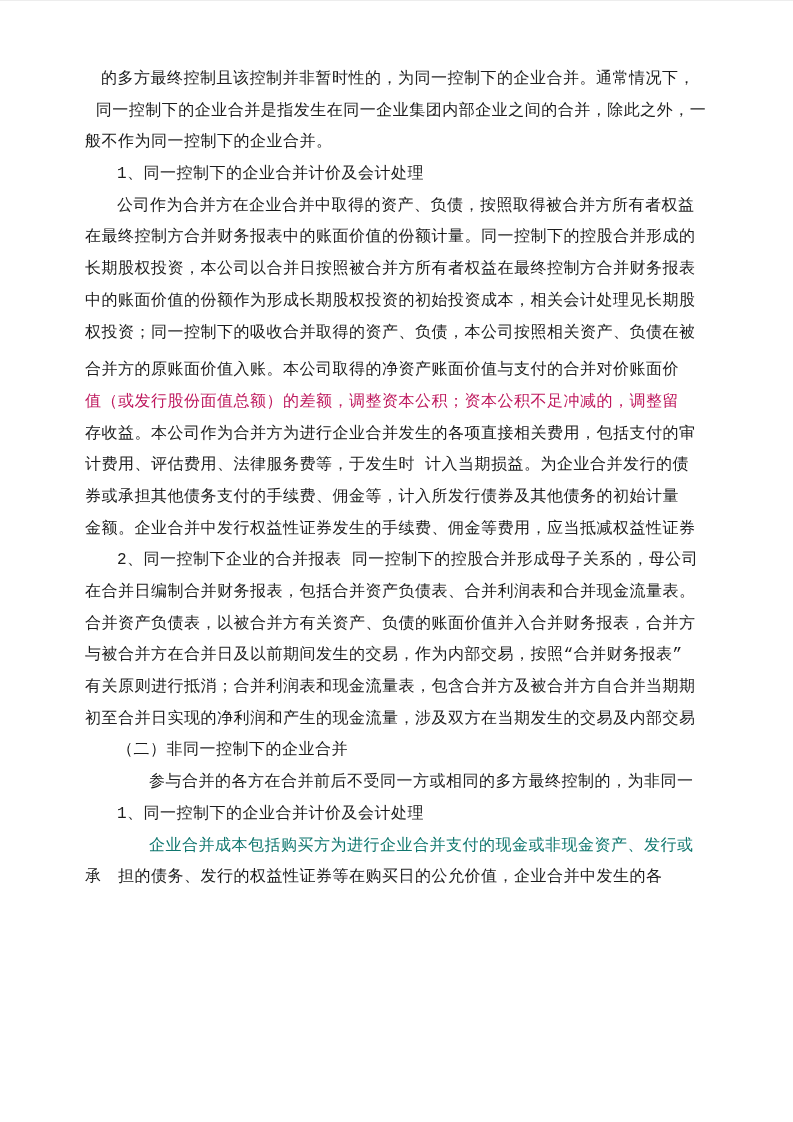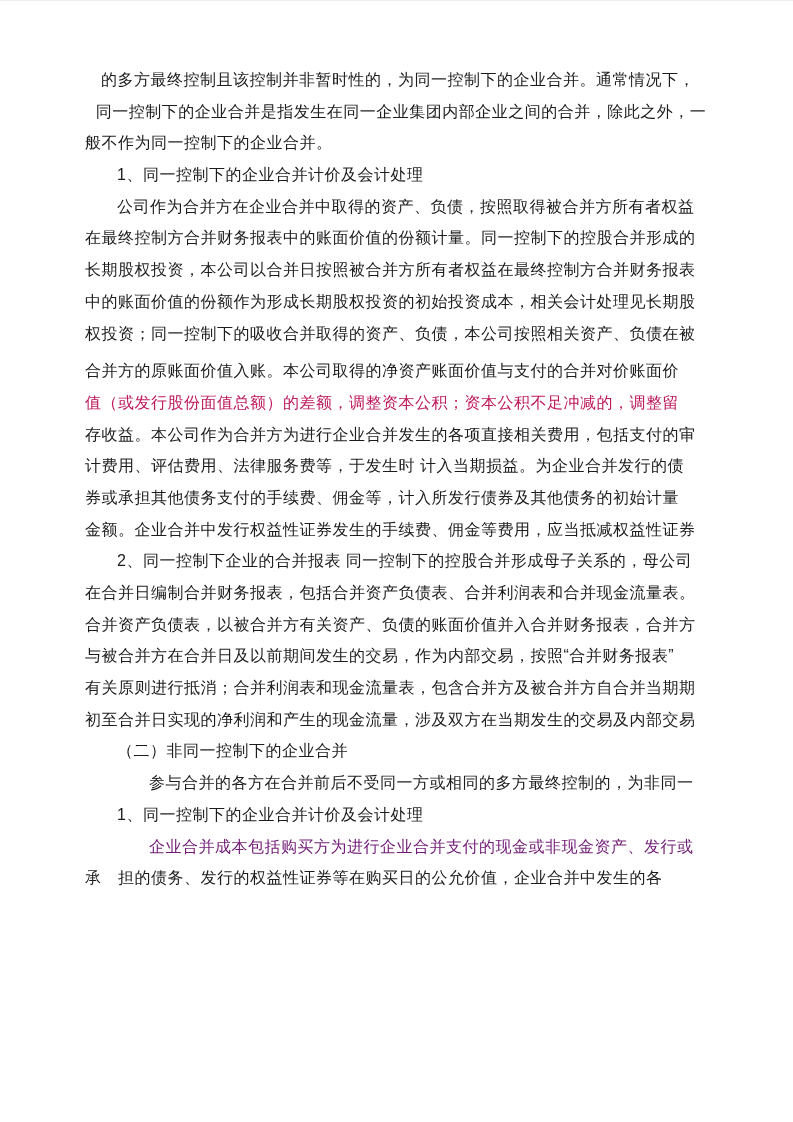--- a/index.html
+++ b/index.html
@@ -10,21 +10,21 @@
   body {
     width: 793px;
     height: 1122px;
   }
   .page {
     position: relative;
     width: 793px;
     height: 1122px;
     background: #ffffff;
     overflow: hidden;
-    font-family: Liberation Sans, sans-serif;
+    font-family: Liberation Mono, monospace;
   }
   .top-edge {
     position: absolute;
     top: 0;
     left: 0;
     width: 793px;
     height: 1px;
     background: #ededed;
   }
   .text-block {
@@ -65,16 +65,16 @@
       <div class="line" style="text-indent: 0em; color: rgb(28, 28, 28);">金额。企业合并中发行权益性证券发生的手续费、佣金等费用，应当抵减权益性证券</div>
       <div class="line" style="text-indent: 2em; color: rgb(28, 28, 28);">2、同一控制下企业的合并报表 同一控制下的控股合并形成母子关系的，母公司</div>
       <div class="line" style="text-indent: 0em; color: rgb(28, 28, 28);">在合并日编制合并财务报表，包括合并资产负债表、合并利润表和合并现金流量表。</div>
       <div class="line" style="text-indent: 0em; color: rgb(28, 28, 28);">合并资产负债表，以被合并方有关资产、负债的账面价值并入合并财务报表，合并方</div>
       <div class="line" style="text-indent: 0em; color: rgb(28, 28, 28);">与被合并方在合并日及以前期间发生的交易，作为内部交易，按照“合并财务报表”</div>
       <div class="line" style="text-indent: 0em; color: rgb(28, 28, 28);">有关原则进行抵消；合并利润表和现金流量表，包含合并方及被合并方自合并当期期</div>
       <div class="line" style="text-indent: 0em; color: rgb(28, 28, 28);">初至合并日实现的净利润和产生的现金流量，涉及双方在当期发生的交易及内部交易</div>
       <div class="line" style="text-indent: 2em; color: rgb(28, 28, 28);">（二）非同一控制下的企业合并</div>
       <div class="line" style="text-indent: 4em; color: rgb(28, 28, 28);">参与合并的各方在合并前后不受同一方或相同的多方最终控制的，为非同一</div>
       <div class="line" style="text-indent: 2em; color: rgb(28, 28, 28);">1、同一控制下的企业合并计价及会计处理</div>
-      <div class="line" style="text-indent: 4em; color: #701a75;">企业合并成本包括购买方为进行企业合并支付的现金或非现金资产、发行或</div>
+      <div class="line" style="text-indent: 4em; color: #0f766e;">企业合并成本包括购买方为进行企业合并支付的现金或非现金资产、发行或</div>
       <div class="line" style="text-indent: 0em; color: rgb(28, 28, 28);">承　担的债务、发行的权益性证券等在购买日的公允价值，企业合并中发生的各</div>
     </div>
 </div>
 
 </body></html>

